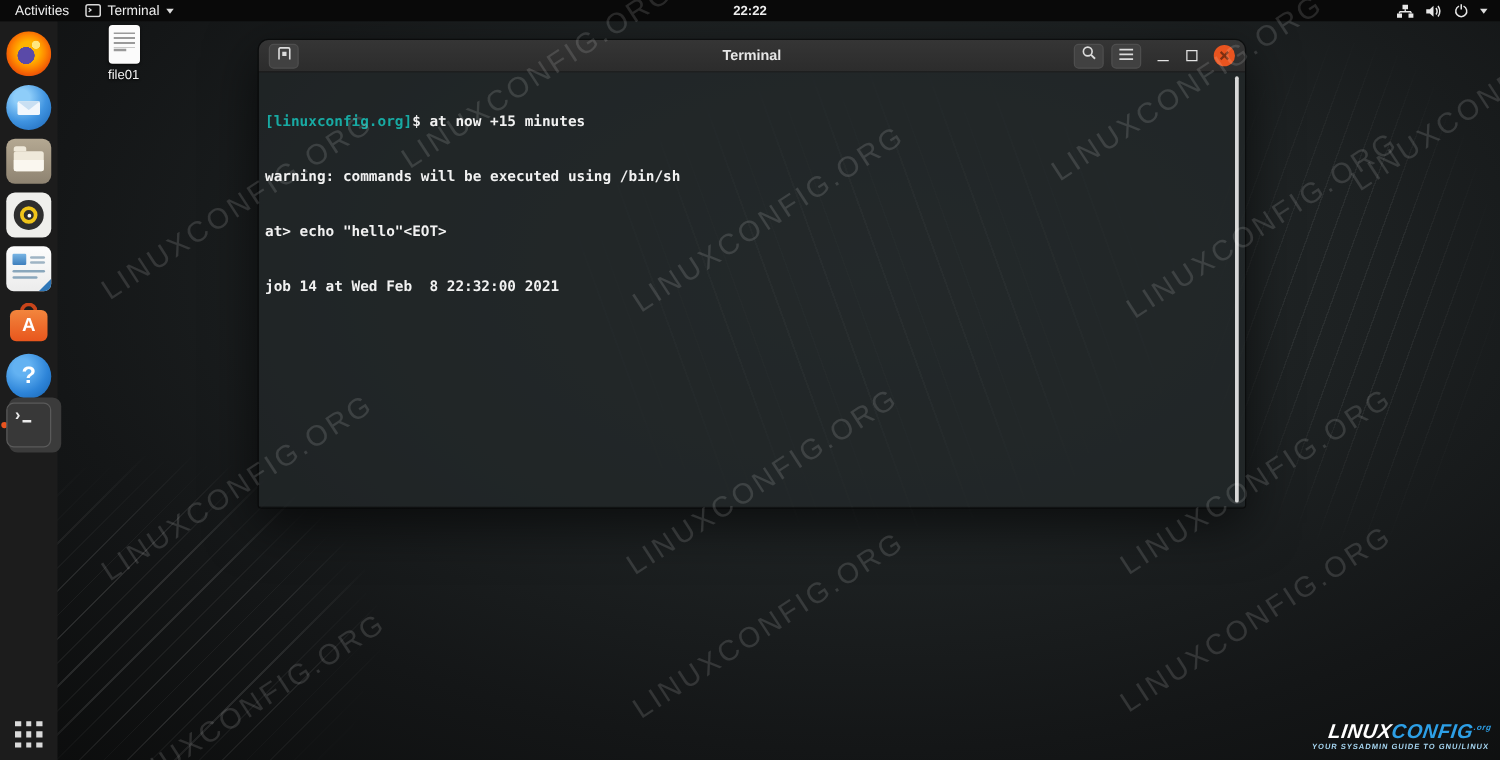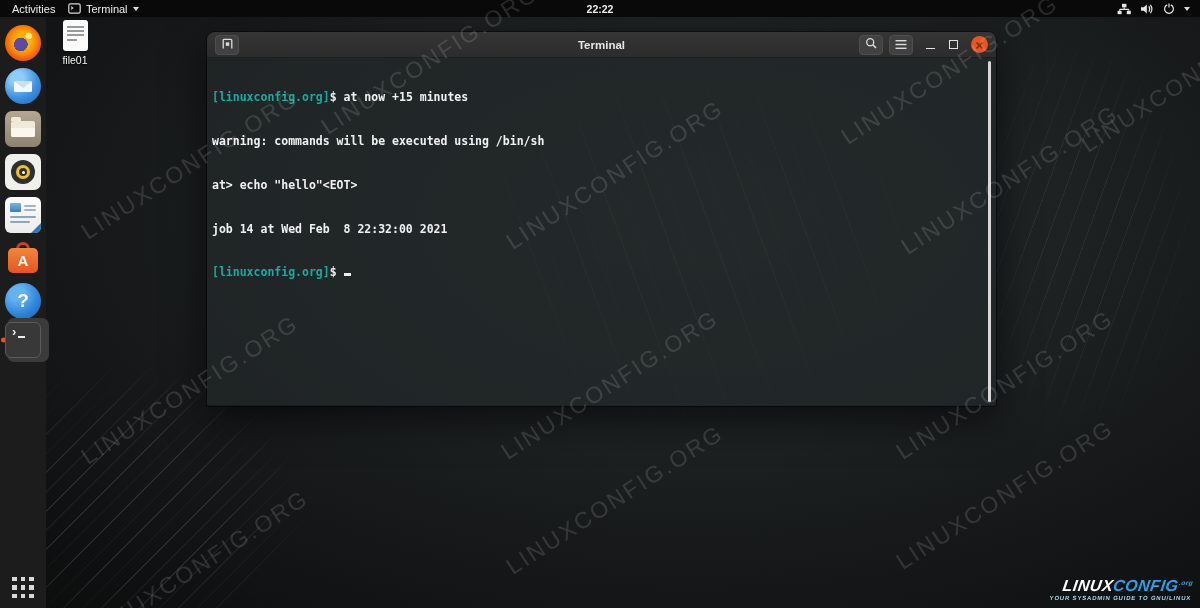--- a/index.html
+++ b/index.html
@@ -89,21 +89,21 @@
   .icon-help:before { content:"?"; color:#fff; font-weight:bold; font-size:19px; }
   .icon-terminal-app { position:relative; border-radius:6px; background:#383838; border:1px solid #5a5a5a; }
   .icon-terminal-app:before { content:"\203A"; position:absolute; left:6px; top:1px; color:#ececec; font-weight:bold; font-size:13px; }
   .icon-terminal-app:after { content:""; position:absolute; left:12px; top:13px; width:7px; height:2px; background:#ececec; }
 
   .show-apps { position:absolute; left:0; bottom:10px; width:46px; display:flex; justify-content:center; }
   .show-apps .grid { display:grid; grid-template-columns:repeat(3,4.5px); grid-auto-rows:4.5px; gap:4px; }
   .show-apps .grid span { background:#d9d9d9; }
 
   
-  .desktop-file { position:absolute; left:52px; top:20px; width:46px; z-index:2; text-align:center; }
+  .desktop-file { position:absolute; left:76px; top:20px; width:46px; z-index:2; text-align:center; }
   .desktop-file .doc { margin:0 auto; width:25px; height:31px; background:#fbfbfb; border-radius:3px; position:relative; box-shadow:0 1px 2px rgba(0,0,0,.6); }
   .desktop-file .doc:before { content:""; position:absolute; left:4px; top:6px; width:17px; height:12px;
      background:repeating-linear-gradient(#9a9a9a 0 1.6px, transparent 1.6px 4px); }
   .desktop-file .doc:after { content:""; position:absolute; left:4px; top:19px; width:10px; height:1.6px; background:#9a9a9a; }
   .desktop-file .lbl { margin-top:3px; font-size:10.5px; color:#f4f4f4; text-shadow:0 1px 2px #000; }
 
   
   .window { position:absolute; left:207px; top:32px; width:789px; height:374px; z-index:10;
             border-radius:8px 8px 2px 2px; overflow:hidden;
             box-shadow:0 12px 42px rgba(0,0,0,.65), 0 0 0 1px rgba(0,0,0,.45); }
@@ -188,21 +188,20 @@
         </div>
       </div>
     </div>
 
     <div class="term-body">
       <div class="term-text">
         <div><span class="term-prompt">[linuxconfig.org]</span><span>$</span><span> at now +15 minutes</span></div>
         <div><span>warning: commands will be executed using /bin/sh</span></div>
         <div><span>at&gt; echo "hello"&lt;EOT&gt;</span></div>
         <div><span>job 14 at Wed Feb  8 22:32:00 2021</span></div>
-        <div><span class="term-prompt">[linuxconfig.org]</span><span>$</span><span class="term-cursor"></span></div>
       </div>
       <div class="term-scrollbar"></div>
     </div>
   </div>
 
   <div class="dock">
     <div class="dock-item" style="top:8px">
         <div class="ic icon-firefox"></div>
       </div>
     <div class="dock-item" style="top:51px">

